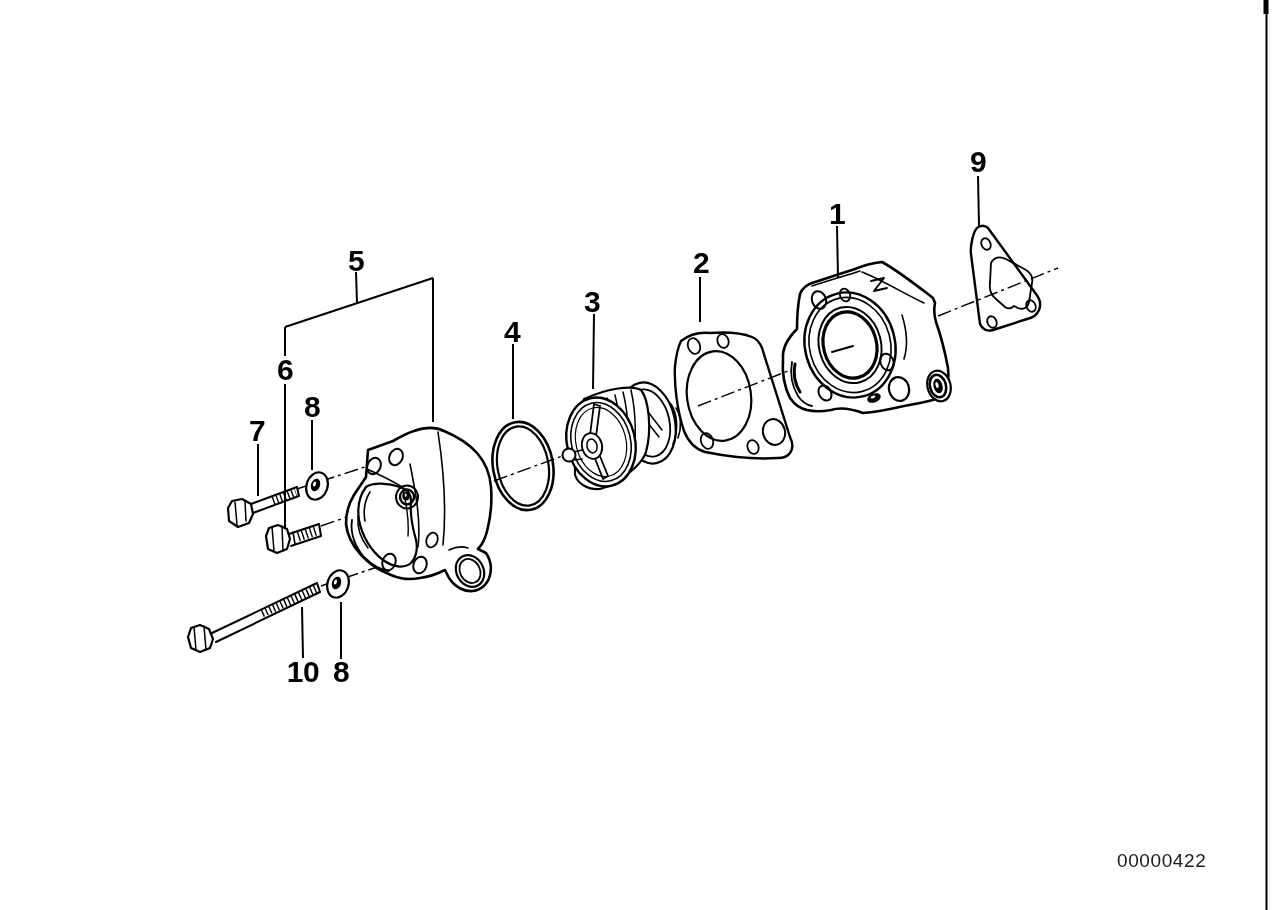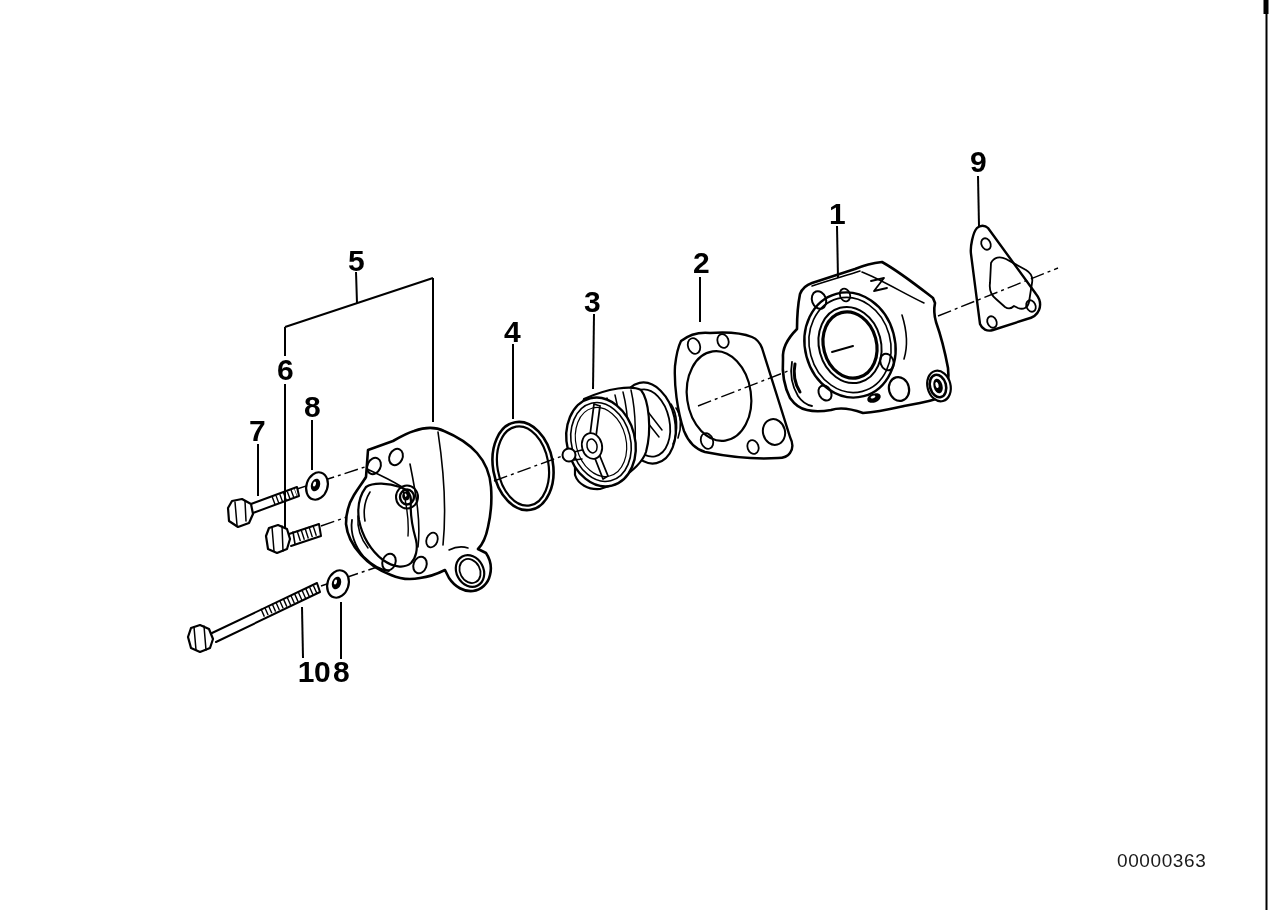--- a/index.html
+++ b/index.html
@@ -185,17 +185,17 @@
   <div class="callout" style="left:837px;top:214px">1</div>
   <div class="callout" style="left:701px;top:263px">2</div>
   <div class="callout" style="left:592px;top:302px">3</div>
   <div class="callout" style="left:512px;top:332px">4</div>
   <div class="callout" style="left:356px;top:261px">5</div>
   <div class="callout" style="left:285px;top:370px">6</div>
   <div class="callout" style="left:257px;top:431px">7</div>
   <div class="callout" style="left:312px;top:407px">8</div>
   <div class="callout" style="left:341px;top:672px">8</div>
   <div class="callout" style="left:978px;top:162px">9</div>
-  <div class="callout" style="left:314px;top:672px">10</div>
-
-  <div class="drawing-number" style="left:1117px;top:861px">00000363</div>
+  <div class="callout" style="left:303px;top:672px">10</div>
+
+  <div class="drawing-number" style="left:1117px;top:861px">00000422</div>
 
 </div>
 
 </body></html>

